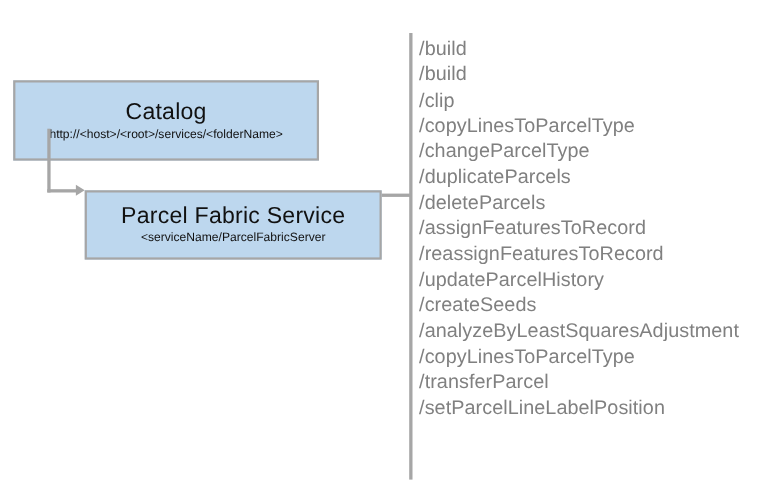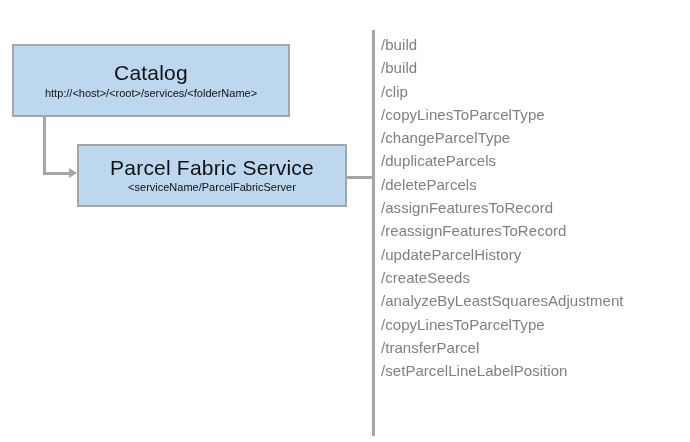--- a/index.html
+++ b/index.html
@@ -26,20 +26,21 @@
   
   .node-box {
     position: absolute;
     box-sizing: border-box;
     background: #bdd7ee;
     border: 2px solid #a6a6a6;
     display: flex;
     flex-direction: column;
     align-items: center;
     justify-content: center;
+    margin-top: 29px;
   }
 
   #catalog-node {
     left: 12px;
     top: 44px;
     width: 278px;
     height: 73px;
   }
   #catalog-node .node-title {
     font-size: 21px;
@@ -129,21 +130,21 @@
   #operations-list {
     position: absolute;
     left: 381px;
     top: 33px;
     margin: 0;
     padding: 0;
     list-style: none;
     width: 300px;
   }
   #operations-list li {
-    font-size: 15px;
+    font-size: 18px;
     line-height: 23.3px;
     color: #808080;
     white-space: nowrap;
     letter-spacing: 0.05px;
   }
 </style>
 </head>
 <body>
 
 <div id="diagram-canvas">

